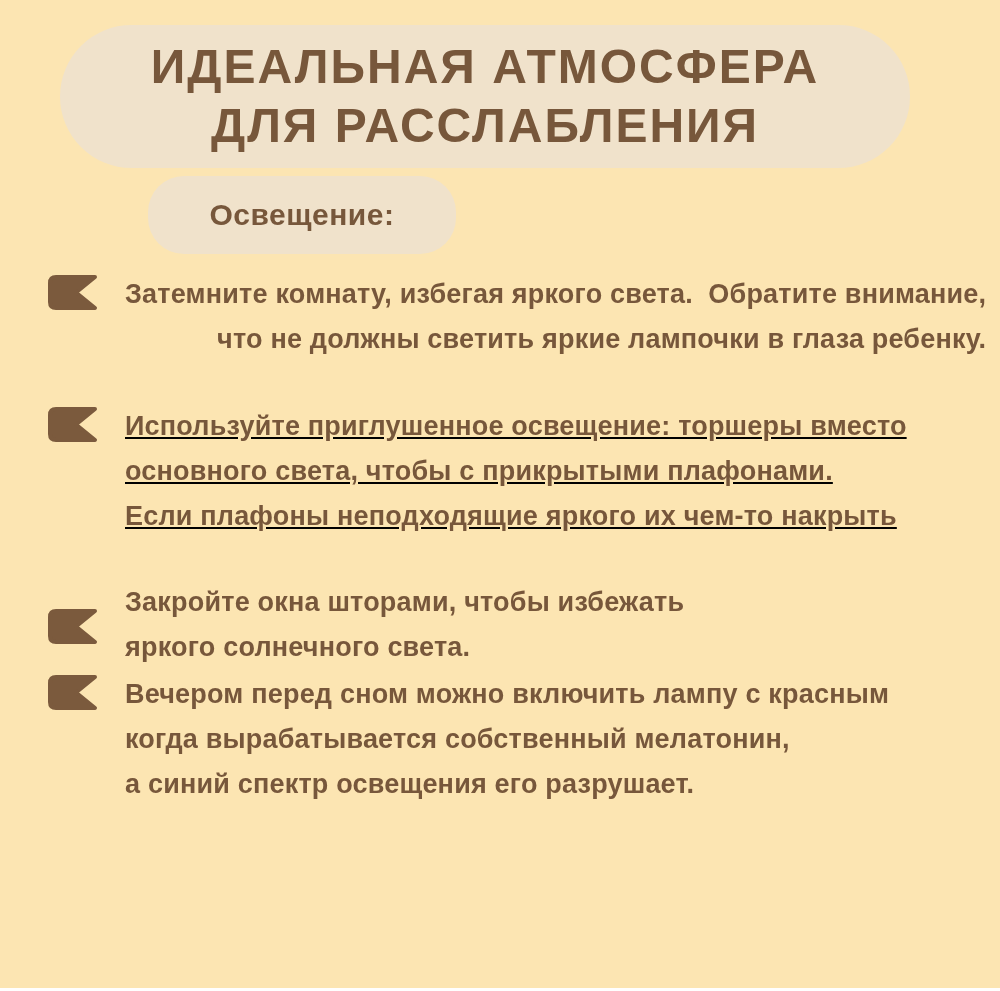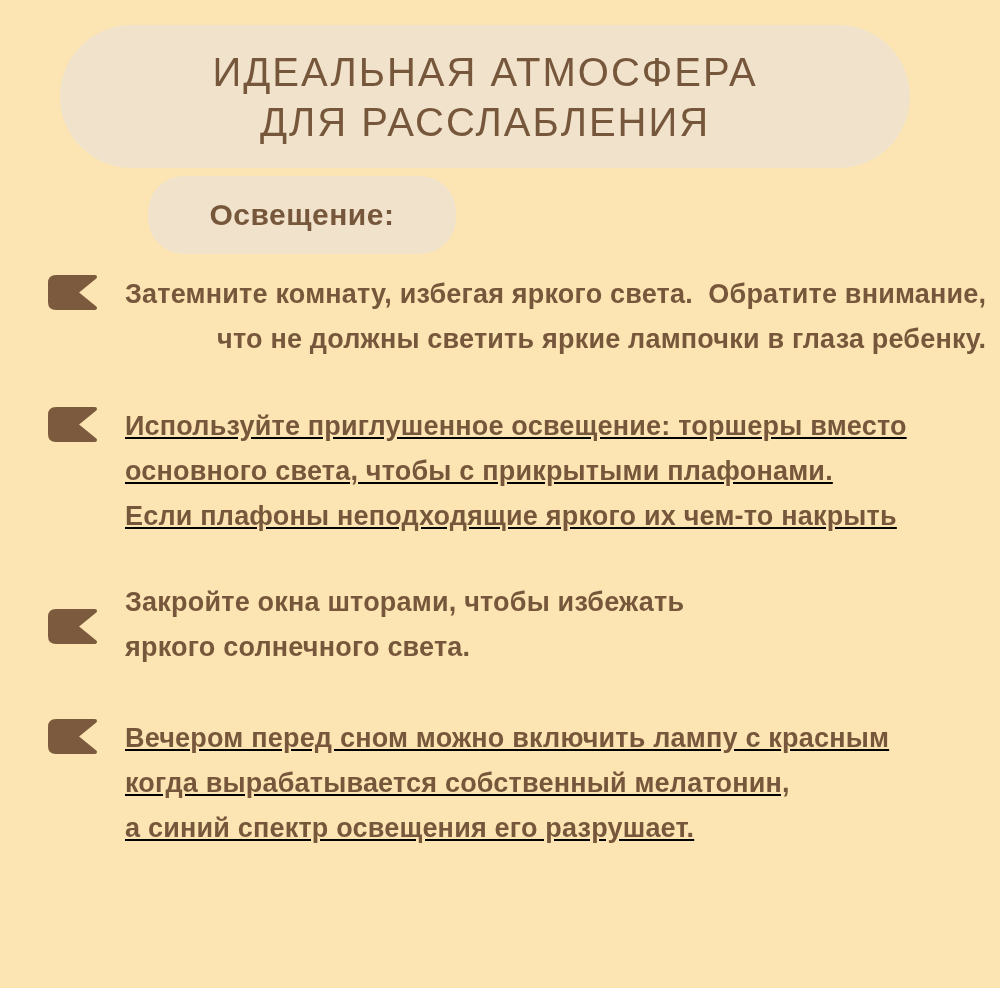--- a/index.html
+++ b/index.html
@@ -28,22 +28,22 @@
     background:var(--bubble);
     border-radius:72px;
     display:flex;
     flex-direction:column;
     align-items:center;
     justify-content:center;
     gap:8px;
   }
   .header-line{
     color:var(--text);
-    font-size:40px;
-    font-weight:400;
+    font-size:48px;
+    font-weight:700;
     letter-spacing:2px;
     line-height:1.05;
     white-space:pre;
   }
   .section-bubble{
     position:absolute;
     left:148px;top:176px;
     width:308px;height:78px;
     background:var(--bubble);
     border-radius:36px;
@@ -59,21 +59,21 @@
   }
   .bullet{
     position:absolute;
     left:48px;
     display:flex;
     align-items:flex-start;
   }
   .bullet-1{top:272px;text-align:right;}
   .bullet-2{top:404px;text-decoration:underline;}
   .bullet-3{top:580px;align-items:center;}
-  .bullet-4{top:716px;text-decoration:underline;}
+  .bullet-4{top:672px;}
   .ribbon{
     flex:0 0 auto;
     width:53px;height:35px;
     margin-top:3px;
     color:var(--icon);
   }
   .bullet-text{
     margin-left:24px;
     color:var(--text);
     font-size:27px;

